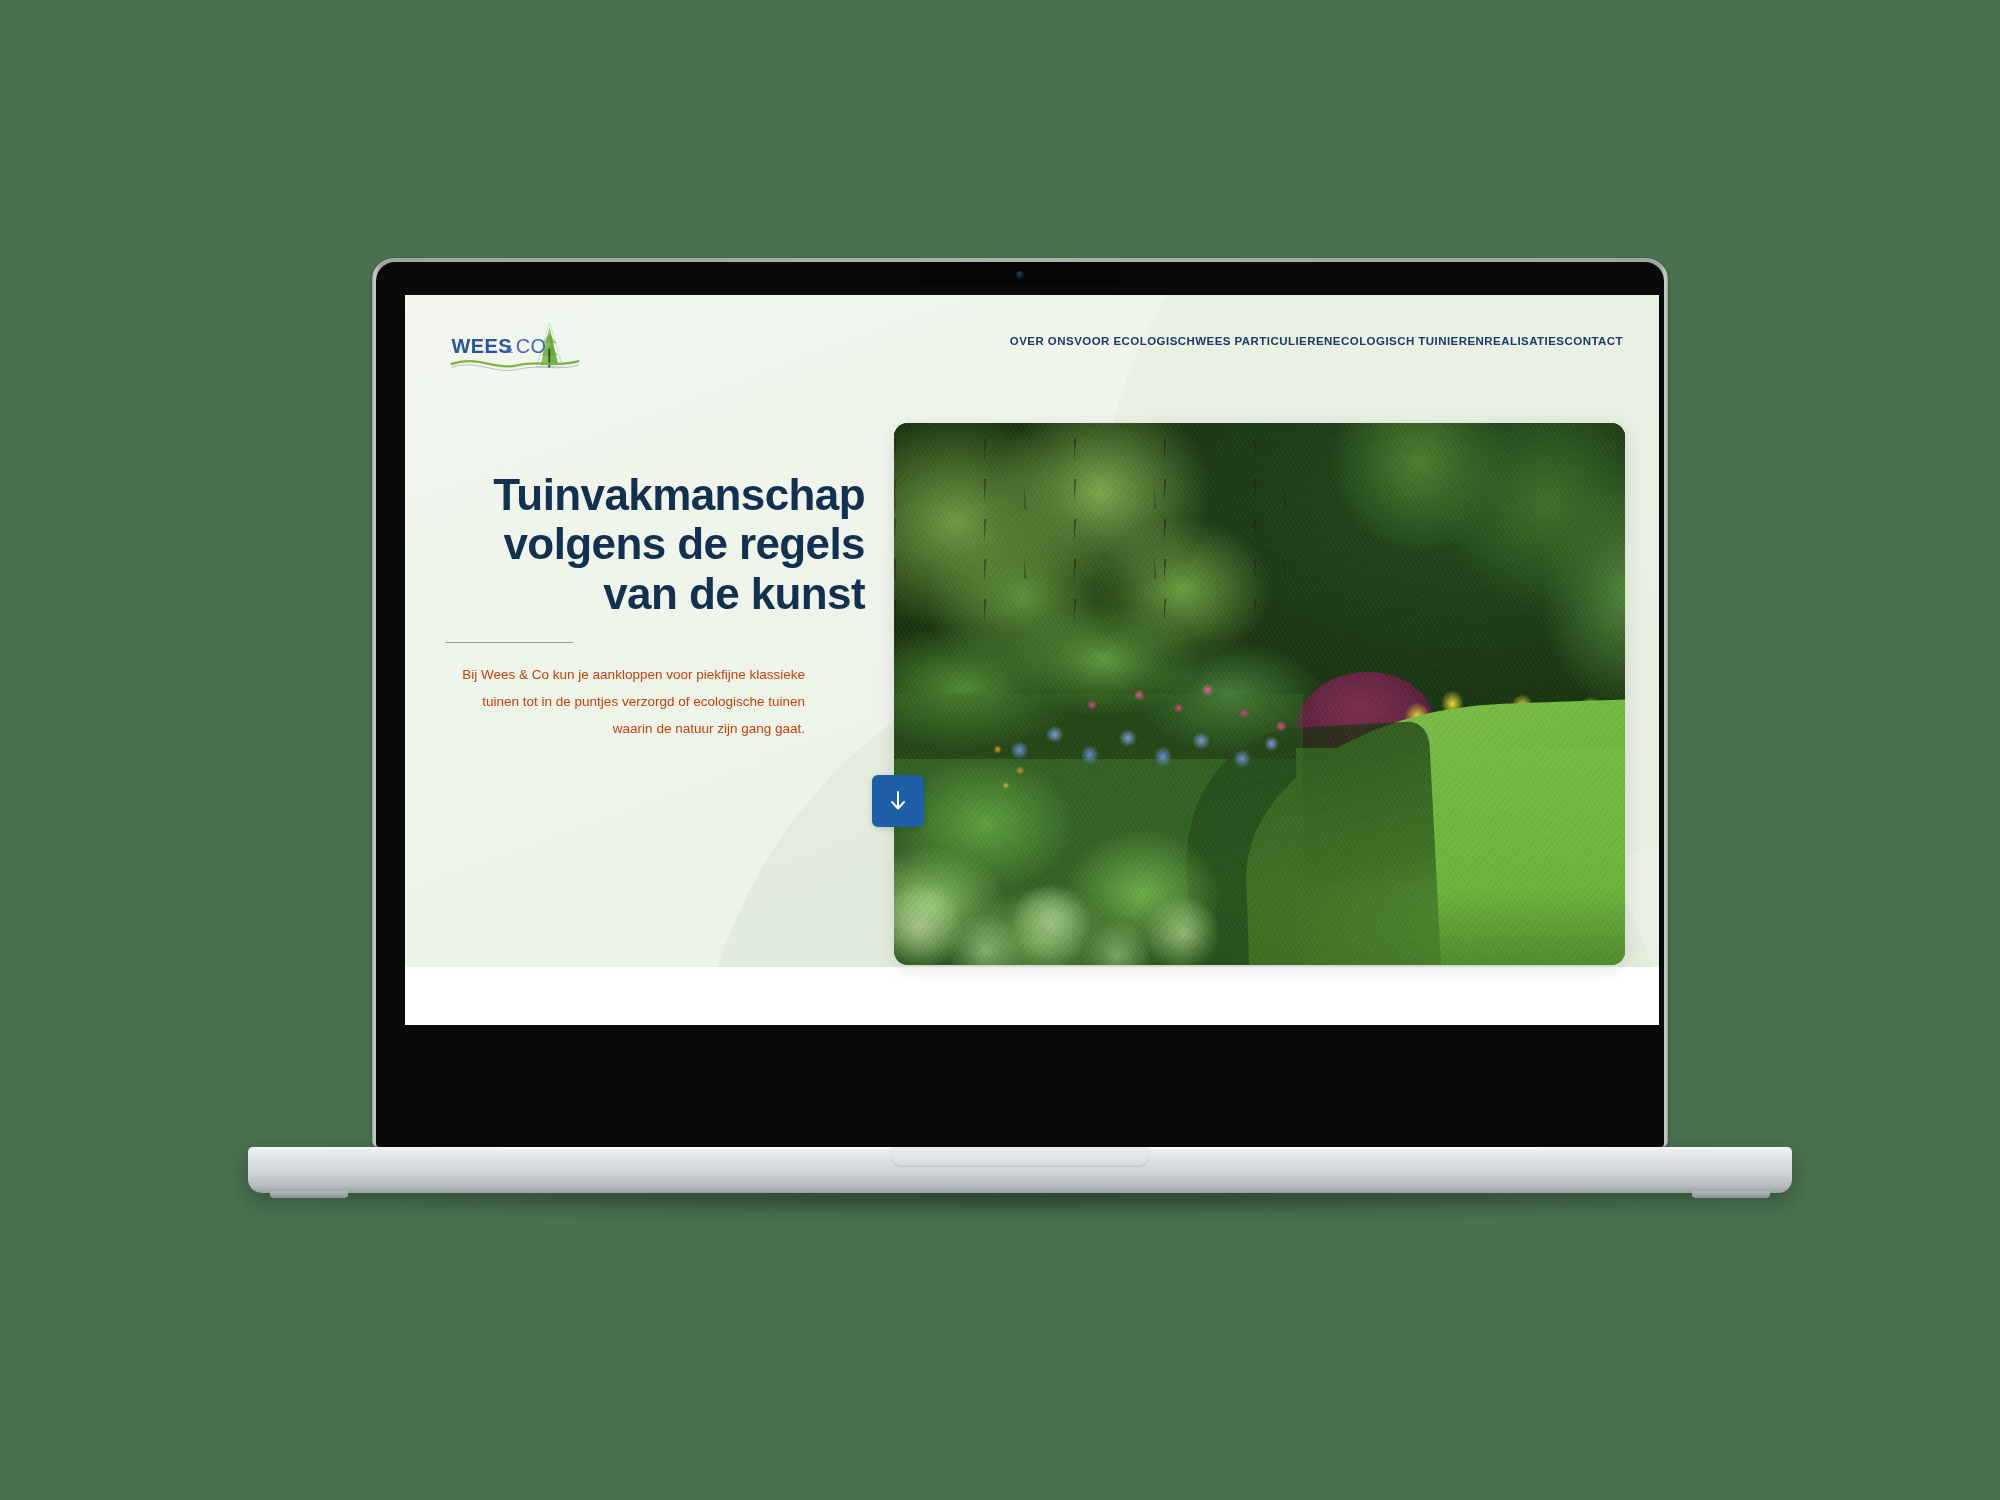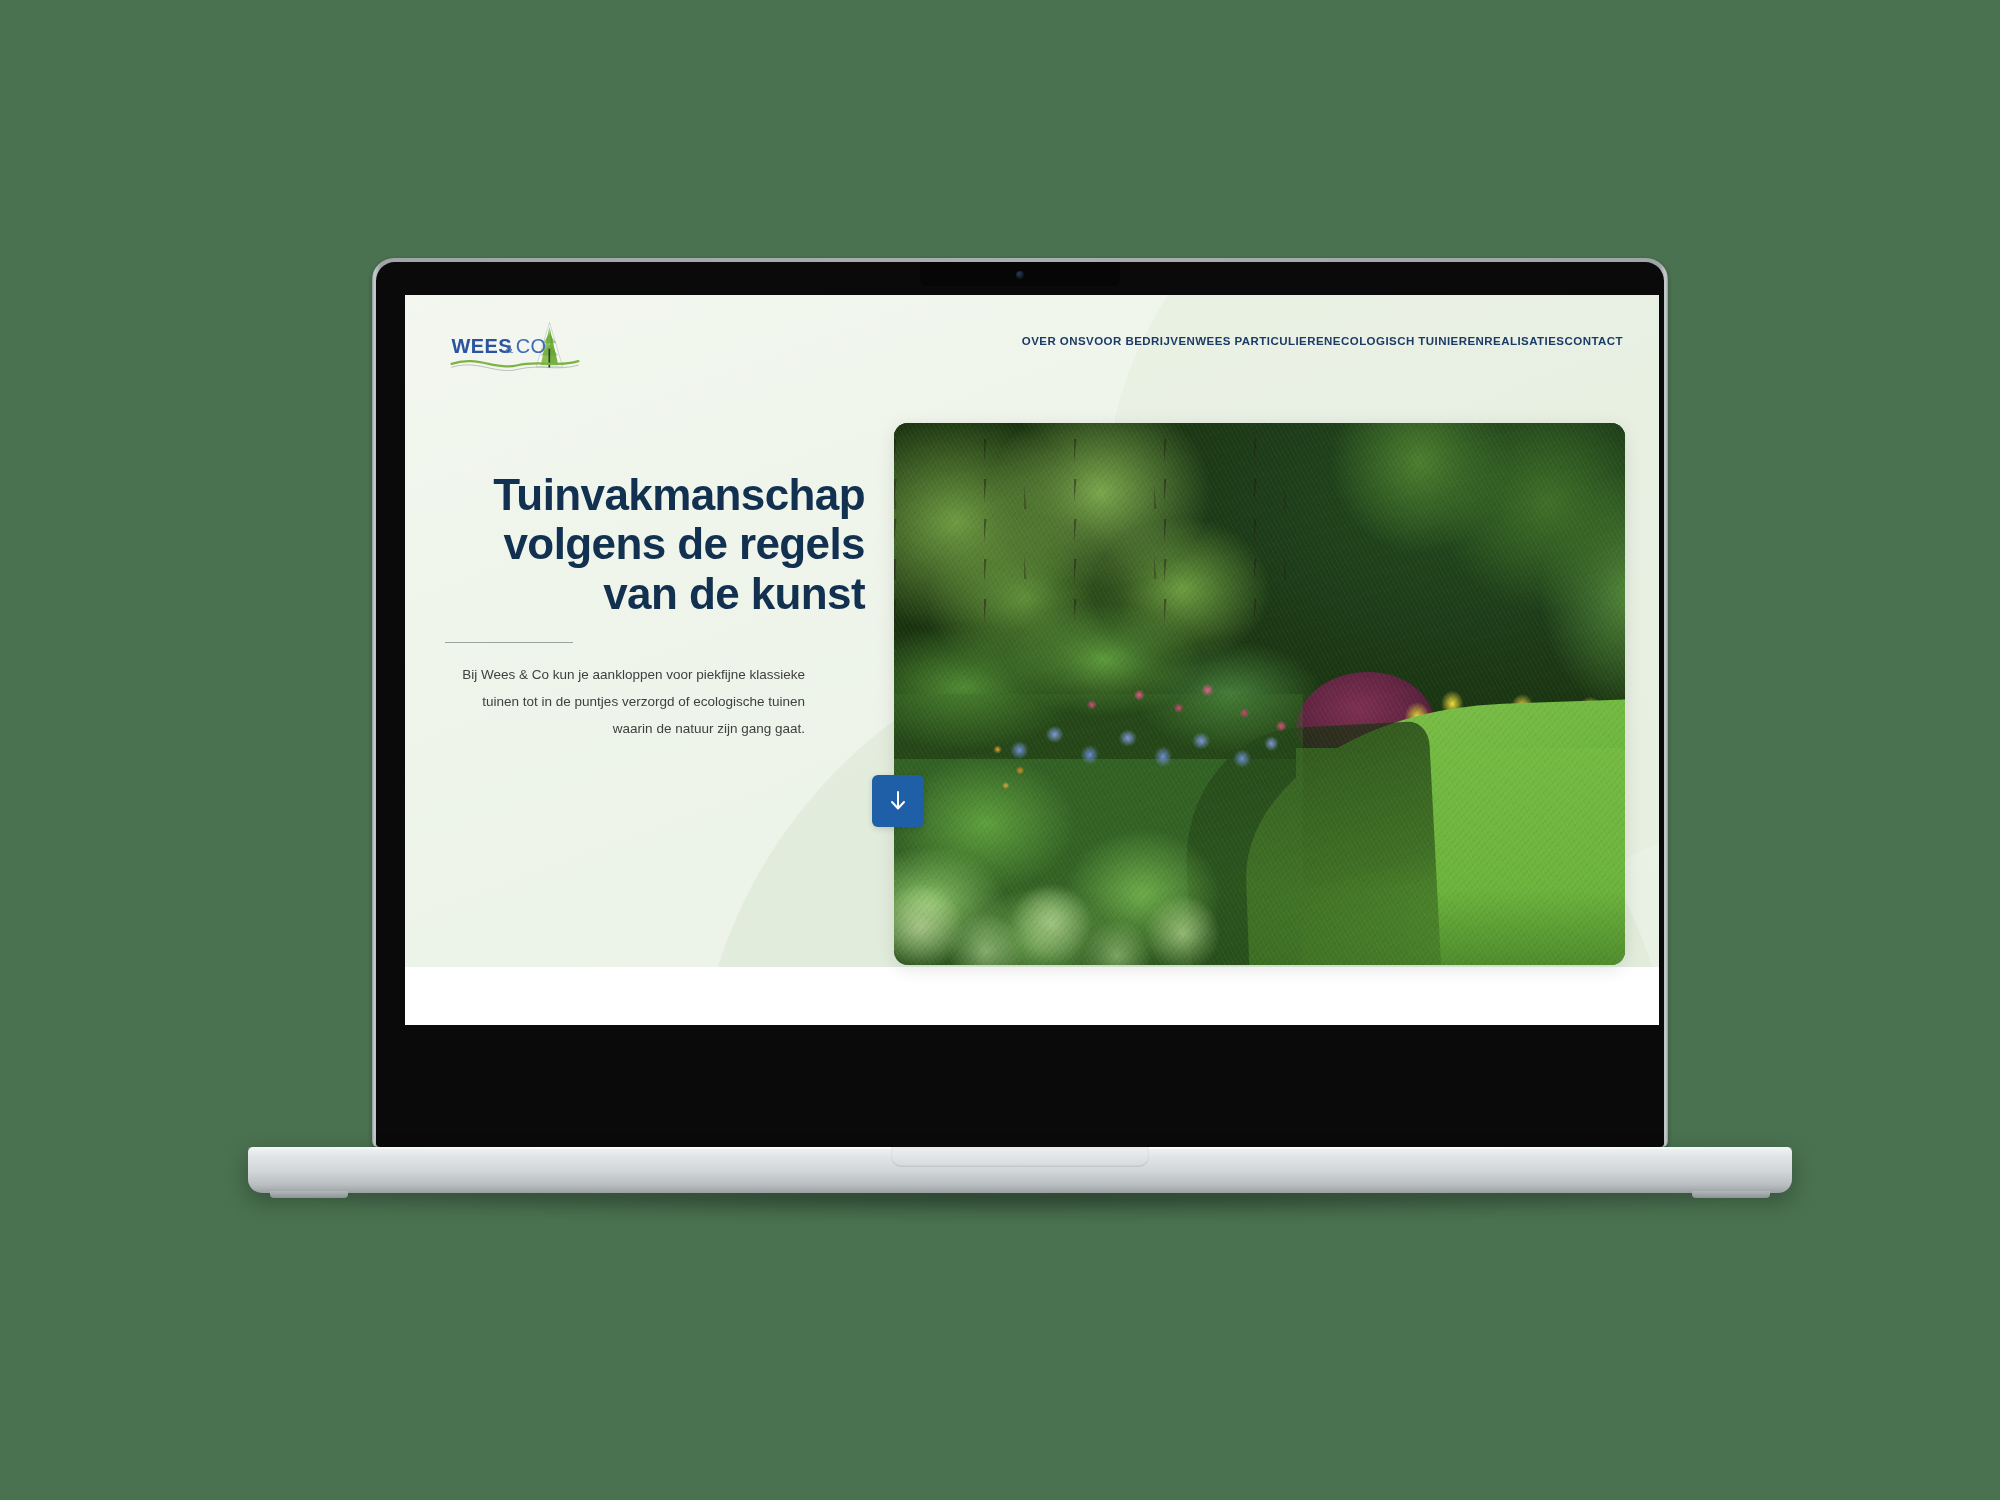--- a/index.html
+++ b/index.html
@@ -193,21 +193,21 @@
     width: 128px;
     height: 1px;
     background: #9aa69b;
     margin: 24px 0 18px 0;
   }
 
   #hero-paragraph {
     font-family: "Liberation Sans", sans-serif;
     font-size: 13.5px;
     line-height: 2.0;
-    color: #404040;
+    color: #c2410c;
     width: 360px;
   }
 
   
   #scroll-down-button {
     position: absolute;
     left: 467px;
     top: 480px;
     width: 52px;
     height: 52px;
@@ -472,21 +472,21 @@
                 <path d="M8 73 C 45 61, 72 84, 104 76 C 136 68, 160 79, 192 70" fill="none" stroke="#9aa8a0" stroke-width="1.2" stroke-linecap="round" opacity=".8"></path>
 
                 <text x="8" y="52" font-family="Liberation Sans, sans-serif" font-size="29" font-weight="bold" fill="#2b54a0" letter-spacing="0.5">WEES</text>
                 <text x="86" y="52" font-family="Liberation Sans, sans-serif" font-size="17" fill="#3f6bb5">&amp;</text>
                 <text x="101" y="52" font-family="Liberation Sans, sans-serif" font-size="29" fill="#3f6bb5" letter-spacing="0.5">CO</text>
               </svg>
             </a>
 
             <nav id="nav">
               <a class="nav-link" href="#">OVER ONS</a>
-              <a class="nav-link" href="#">VOOR BEDRIJVEN</a>
+              <a class="nav-link" href="#">VOOR ECOLOGISCH</a>
               <a class="nav-link" href="#">WEES PARTICULIEREN</a>
               <a class="nav-link" href="#">ECOLOGISCH TUINIEREN</a>
               <a class="nav-link" href="#">REALISATIES</a>
               <a class="nav-link" href="#">CONTACT</a>
             </nav>
           </header>
 
           <div id="hero-copy">
             <h1 id="hero-title">
               <span class="ln">Tuinvakmanschap</span>

